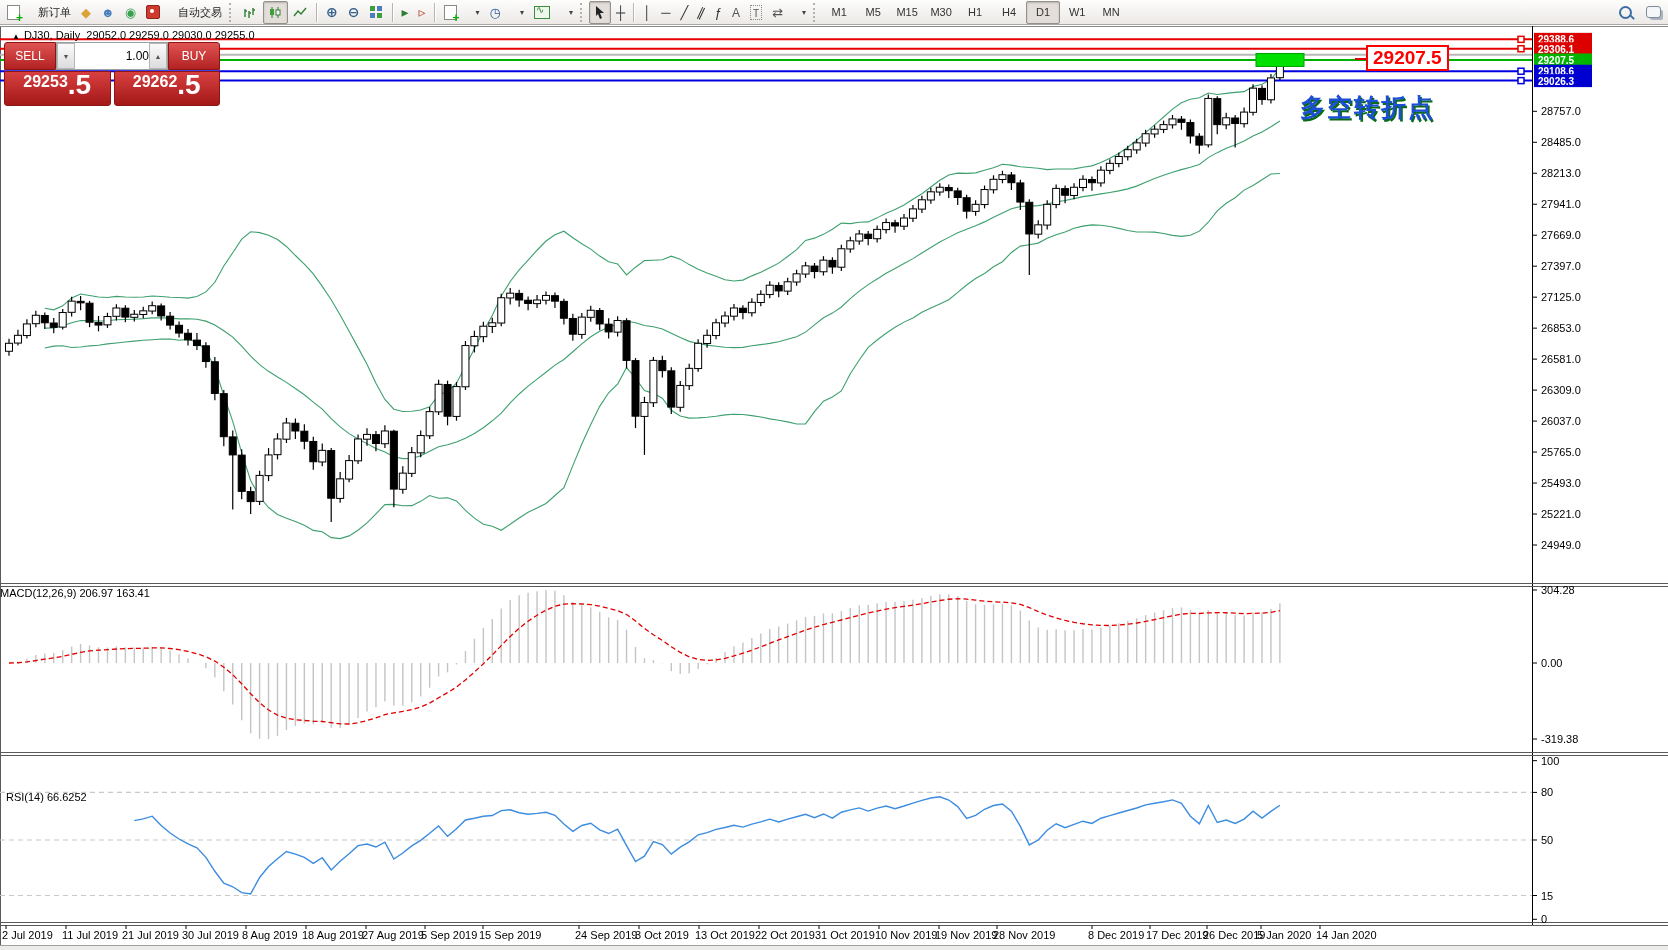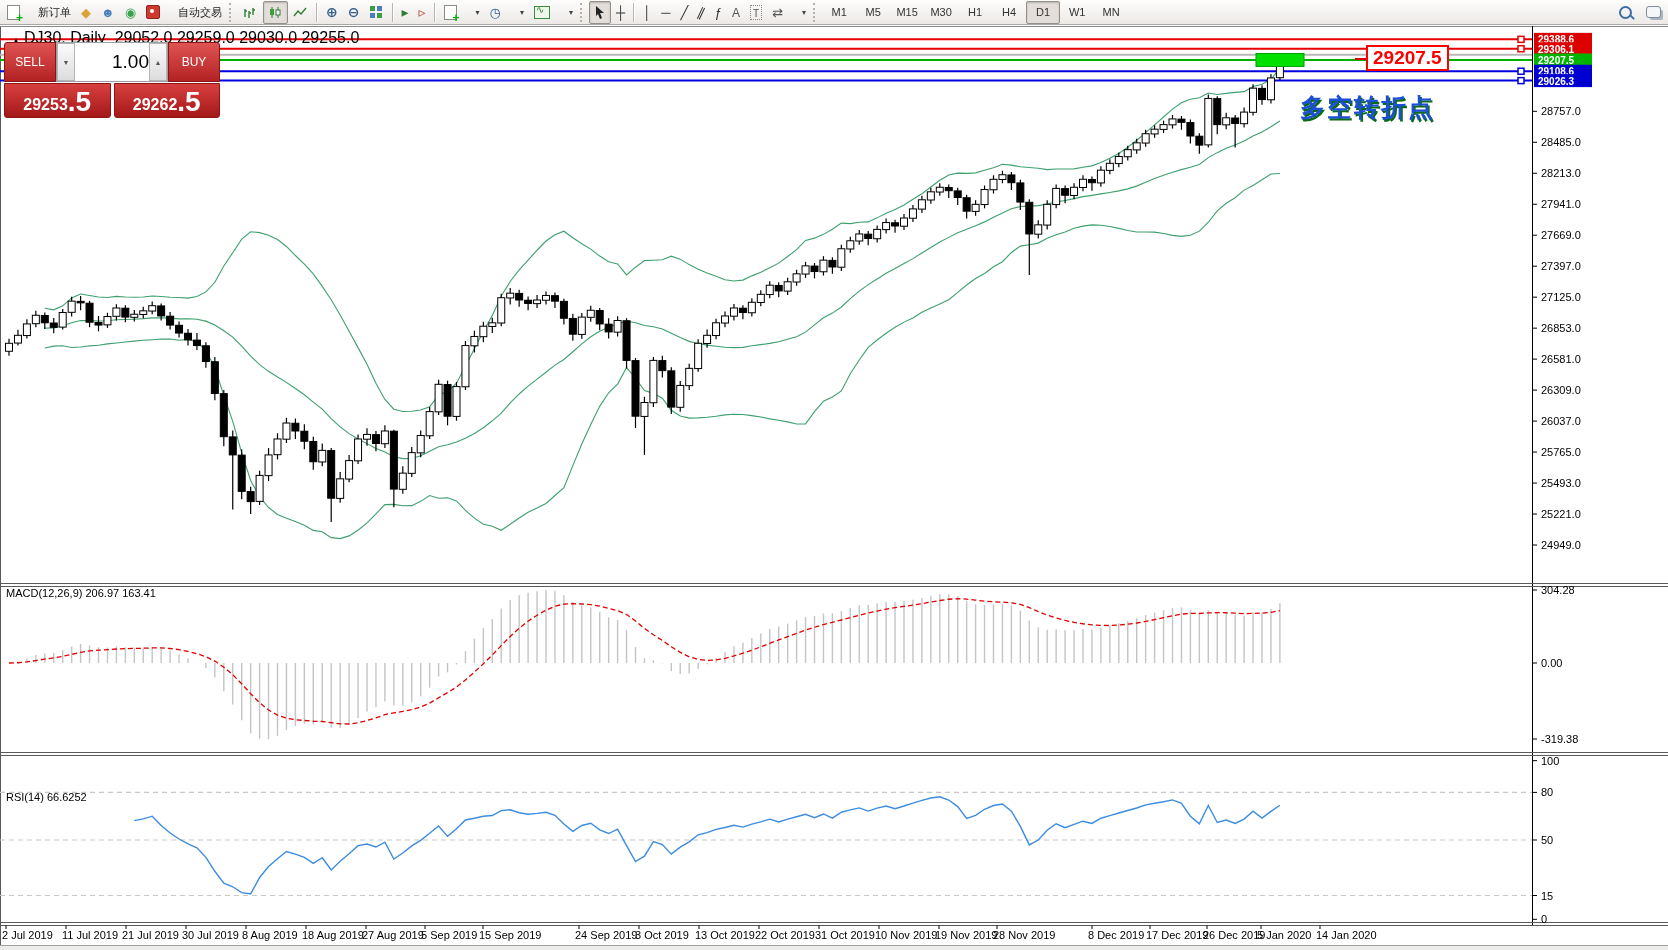--- a/index.html
+++ b/index.html
@@ -40,43 +40,43 @@
   .ic-text::before{content:"A";color:#555;font-size:12px;}
   .ic-label{border:1px dotted #888;padding:0 2px;}
   .ic-label::before{content:"T";color:#555;font-size:10px;}
   .ic-arrows::before{content:"⇄";color:#555;}
   .ic-search{width:9px;height:9px;border:2px solid #3b6ea5;border-radius:50%;position:relative;margin-right:4px;}
   .ic-search::after{content:"";position:absolute;left:8px;top:8px;width:6px;height:2px;background:#3b6ea5;transform:rotate(45deg);}
   .ic-chat{width:13px;height:10px;border:1px solid #7d8b9d;border-radius:3px;position:relative;background:#f4f6f8;box-shadow:3px 3px 0 -1px #aab4bf;}
   .tf{min-width:24px;justify-content:center;color:#333;text-align:right;}
   
   .overlay{position:absolute;z-index:5;}
-  #chart-title{left:12px;top:29px;font-size:16px;color:#000;}
+  #chart-title{left:12px;top:29px;font-size:11px;color:#000;}
   #chart-title .tri::before{content:"▲";font-size:8px;margin-right:4px;}
-  #macd-label{left:6px;top:587px;font-size:11px;color:#000;}
+  #macd-label{left:0;top:587px;font-size:11px;color:#000;}
   #rsi-label{left:6px;top:791px;font-size:11px;color:#000;}
   #price-callout{left:1366px;top:45px;border:2px solid #ff0000;background:#fff;color:#ff0000;
     font-size:19px;font-weight:bold;padding:0 5px;line-height:22px;}
   #price-callout::before{content:"";position:absolute;left:-13px;top:11px;width:11px;height:2px;background:#e00000;}
   #turn-annotation{left:1300px;top:91px;font-size:25px;font-weight:bold;letter-spacing:2px;
     color:#1d4ed8;text-shadow:1.5px 1.5px 0 #0b6b14;}
   
   #trade-panel{position:absolute;left:4px;top:42px;z-index:6;width:216px;}
-  .tp-row1{display:flex;height:40px;border-radius:12px;}
+  .tp-row1{display:flex;height:28px;border-radius:12px;}
   .tp-btn{width:52px;display:flex;align-items:center;justify-content:center;color:#fff;font-size:12px;
     background:linear-gradient(#e05454,#b32222);border:1px solid #8e1414;box-sizing:border-box;}
   .tp-sell{border-radius:3px 0 0 0;}
   .tp-buy{border-radius:0 3px 0 0;text-align:right;}
   .tp-vol{flex:1;display:flex;background:#fff;border:1px solid #9aa0a6;box-sizing:border-box;}
   .tp-vbtn{width:18px;display:flex;align-items:center;justify-content:center;background:linear-gradient(#fbfbfb,#dcdcdc);
     border:1px solid #b5b5b5;box-sizing:border-box;font-size:7px;color:#555;}
-  .tp-vinput{flex:1;width:60px;border:none;outline:none;text-align:right;font-size:19px;padding-right:0;
+  .tp-vinput{flex:1;width:60px;border:none;outline:none;text-align:right;font-size:12px;padding-right:0;
     font-family:"Liberation Sans","DejaVu Sans",sans-serif;}
   .tp-row2{display:flex;gap:3px;margin-top:1px;height:35px;}
-  .tp-price{flex:1;display:flex;align-items:flex-end;justify-content:center;color:#fff;
+  .tp-price{flex:1;display:flex;align-items:flex-start;justify-content:center;color:#fff;
     background:linear-gradient(#d84040,#a41818);border:1px solid #8c1515;border-radius:0 0 3px 3px;padding-bottom:2px;}
   .tp-price .pmain{font-size:16px;font-weight:bold;line-height:20px;}
   .tp-price .ppips{font-size:28px;font-weight:bold;line-height:26px;}
   
   #chart-svg{position:absolute;left:0;top:0;z-index:1;}
   text.ax{font:11px "Liberation Sans","DejaVu Sans",sans-serif;fill:#000;}
   text.axw{font:bold 10px "Liberation Sans","DejaVu Sans",sans-serif;fill:#fff;}
   #status-strip{position:absolute;left:0;top:945px;width:1668px;height:5px;background:#ececea;border-top:1px solid #a4a09b;z-index:4;}
 </style>
 </head>

